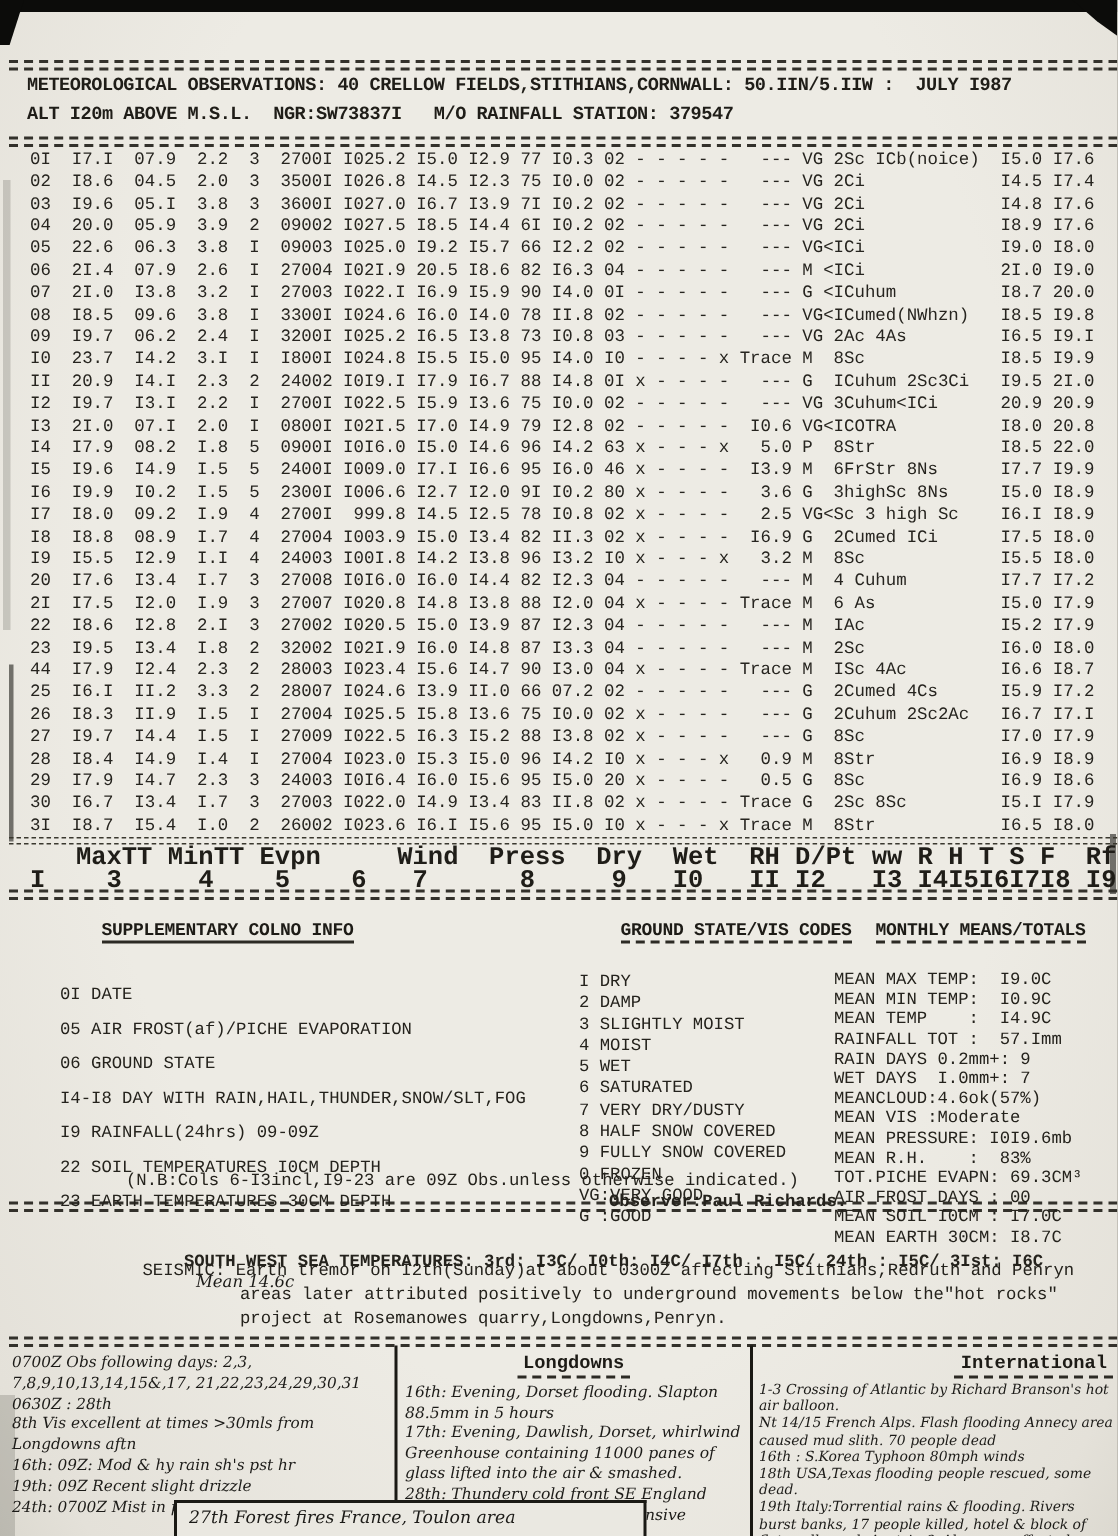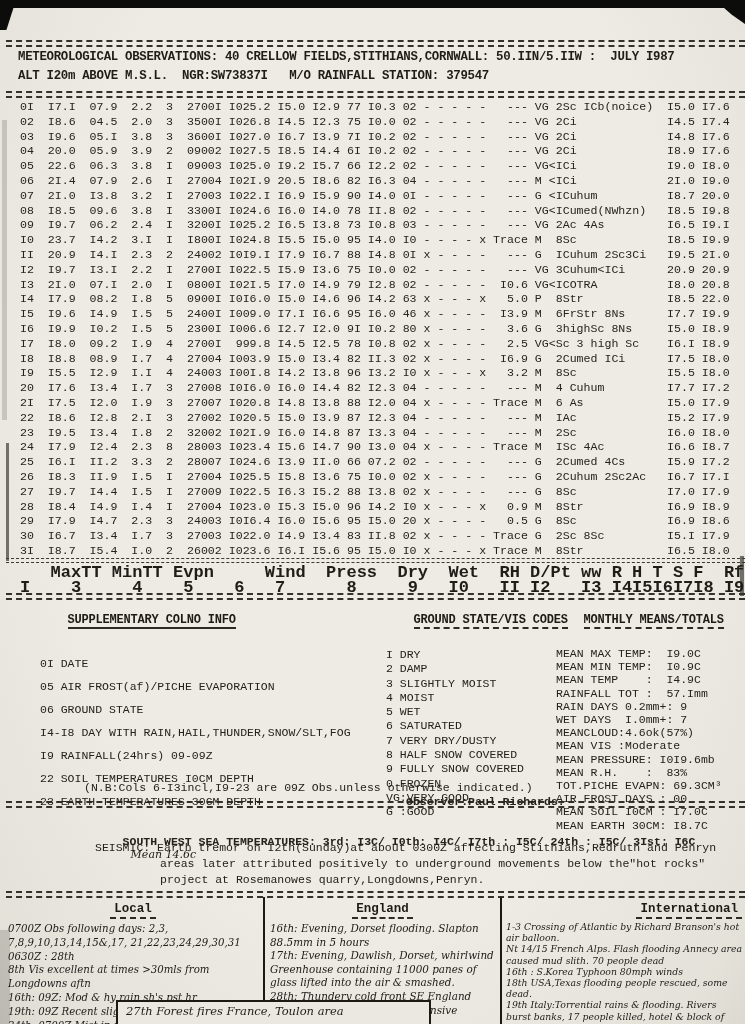--- a/index.html
+++ b/index.html
@@ -77,21 +77,21 @@
       <div class="obs-row">I4  I7.9  08.2  I.8  5  0900I I0I6.0 I5.0 I4.6 96 I4.2 63 x - - - x   5.0 P  8Str            I8.5 22.0</div>
       <div class="obs-row">I5  I9.6  I4.9  I.5  5  2400I I009.0 I7.I I6.6 95 I6.0 46 x - - - -  I3.9 M  6FrStr 8Ns      I7.7 I9.9</div>
       <div class="obs-row">I6  I9.9  I0.2  I.5  5  2300I I006.6 I2.7 I2.0 9I I0.2 80 x - - - -   3.6 G  3highSc 8Ns     I5.0 I8.9</div>
       <div class="obs-row">I7  I8.0  09.2  I.9  4  2700I  999.8 I4.5 I2.5 78 I0.8 02 x - - - -   2.5 VG&lt;Sc 3 high Sc    I6.I I8.9</div>
       <div class="obs-row">I8  I8.8  08.9  I.7  4  27004 I003.9 I5.0 I3.4 82 II.3 02 x - - - -  I6.9 G  2Cumed ICi      I7.5 I8.0</div>
       <div class="obs-row">I9  I5.5  I2.9  I.I  4  24003 I00I.8 I4.2 I3.8 96 I3.2 I0 x - - - x   3.2 M  8Sc             I5.5 I8.0</div>
       <div class="obs-row">20  I7.6  I3.4  I.7  3  27008 I0I6.0 I6.0 I4.4 82 I2.3 04 - - - - -   --- M  4 Cuhum         I7.7 I7.2</div>
       <div class="obs-row">2I  I7.5  I2.0  I.9  3  27007 I020.8 I4.8 I3.8 88 I2.0 04 x - - - - Trace M  6 As            I5.0 I7.9</div>
       <div class="obs-row">22  I8.6  I2.8  2.I  3  27002 I020.5 I5.0 I3.9 87 I2.3 04 - - - - -   --- M  IAc             I5.2 I7.9</div>
       <div class="obs-row">23  I9.5  I3.4  I.8  2  32002 I02I.9 I6.0 I4.8 87 I3.3 04 - - - - -   --- M  2Sc             I6.0 I8.0</div>
-      <div class="obs-row">24  I7.9  I2.4  2.3  8  28003 I023.4 I5.6 I4.7 90 I3.0 04 x - - - - Trace M  ISc 4Ac         I6.6 I8.7</div>
+      <div class="obs-row">44  I7.9  I2.4  2.3  2  28003 I023.4 I5.6 I4.7 90 I3.0 04 x - - - - Trace M  ISc 4Ac         I6.6 I8.7</div>
       <div class="obs-row">25  I6.I  II.2  3.3  2  28007 I024.6 I3.9 II.0 66 07.2 02 - - - - -   --- G  2Cumed 4Cs      I5.9 I7.2</div>
       <div class="obs-row">26  I8.3  II.9  I.5  I  27004 I025.5 I5.8 I3.6 75 I0.0 02 x - - - -   --- G  2Cuhum 2Sc2Ac   I6.7 I7.I</div>
       <div class="obs-row">27  I9.7  I4.4  I.5  I  27009 I022.5 I6.3 I5.2 88 I3.8 02 x - - - -   --- G  8Sc             I7.0 I7.9</div>
       <div class="obs-row">28  I8.4  I4.9  I.4  I  27004 I023.0 I5.3 I5.0 96 I4.2 I0 x - - - x   0.9 M  8Str            I6.9 I8.9</div>
       <div class="obs-row">29  I7.9  I4.7  2.3  3  24003 I0I6.4 I6.0 I5.6 95 I5.0 20 x - - - -   0.5 G  8Sc             I6.9 I8.6</div>
       <div class="obs-row">30  I6.7  I3.4  I.7  3  27003 I022.0 I4.9 I3.4 83 II.8 02 x - - - - Trace G  2Sc 8Sc         I5.I I7.9</div>
       <div class="obs-row">3I  I8.7  I5.4  I.0  2  26002 I023.6 I6.I I5.6 95 I5.0 I0 x - - - x Trace M  8Str            I6.5 I8.0</div>
     </div>
 
   <div class="footrow" style="top:563px;">   MaxTT MinTT Evpn     Wind  Press  Dry  Wet  RH D/Pt ww R H T S F  Rfl  Vis Cloud         IOCM 30CM</div>
@@ -120,33 +120,32 @@
     <span class="hw" style="font-size:11px;margin-left:8px;">Mean 14.6c</span>
   </div>
   <div class="col typed" style="left:95px;top:841px;">SEISMIC: Earth tremor on I2th(Sunday)at about 0300Z affecting Stithians,Redruth and Penryn</div>
   <div class="col typed" style="left:160px;top:857px;">areas later attributed positively to underground movements below the"hot rocks"</div>
   <div class="col typed" style="left:160px;top:873px;">project at Rosemanowes quarry,Longdowns,Penryn.</div>
 
   <div class="vline" style="left:263px;top:897px;height:127px;"></div>
   <div class="vline" style="left:500px;top:897px;height:127px;"></div>
 
   <div style="position:absolute;left:8px;top:899px;width:250px;">
-    <div style="text-align:center;"><span class="note-hd">Local</span></div>
     <div class="hw" style="font-size:10.2px;line-height:13.8px;margin-top:3px;">
         <div class="hw-line">0700Z Obs following days: 2,3, 7,8,9,10,13,14,15&amp;,17, 21,22,23,24,29,30,31</div>
         <div class="hw-line">0630Z : 28th</div>
         <div class="hw-line">8th  Vis excellent at times &gt;30mls from Longdowns aftn</div>
         <div class="hw-line">16th: 09Z: Mod &amp; hy rain sh's pst hr</div>
         <div class="hw-line">19th: 09Z  Recent slight drizzle</div>
         <div class="hw-line">24th: 0700Z Mist in past hour</div>
       </div>
   </div>
 
   <div style="position:absolute;left:270px;top:899px;width:225px;">
-    <div style="text-align:center;"><span class="note-hd">England</span></div>
+    <div style="text-align:center;"><span class="note-hd">Longdowns</span></div>
     <div class="hw" style="font-size:10.4px;line-height:13.6px;margin-top:3px;">
         <div class="hw-line">16th: Evening, Dorset flooding. Slapton 88.5mm in 5 hours</div>
         <div class="hw-line">17th: Evening, Dawlish, Dorset, whirlwind Greenhouse containing 11000 panes of glass lifted into the air &amp; smashed.</div>
         <div class="hw-line">28th: Thundery cold front SE England crossed thunderstorms &amp; extensive flooding during the evening</div>
       </div>
   </div>
 
   <div style="position:absolute;left:506px;top:899px;width:236px;">
     <div style="text-align:right;"><span class="note-hd">International</span></div>
     <div class="hw" style="font-size:9.3px;line-height:11.2px;margin-top:2px;">

